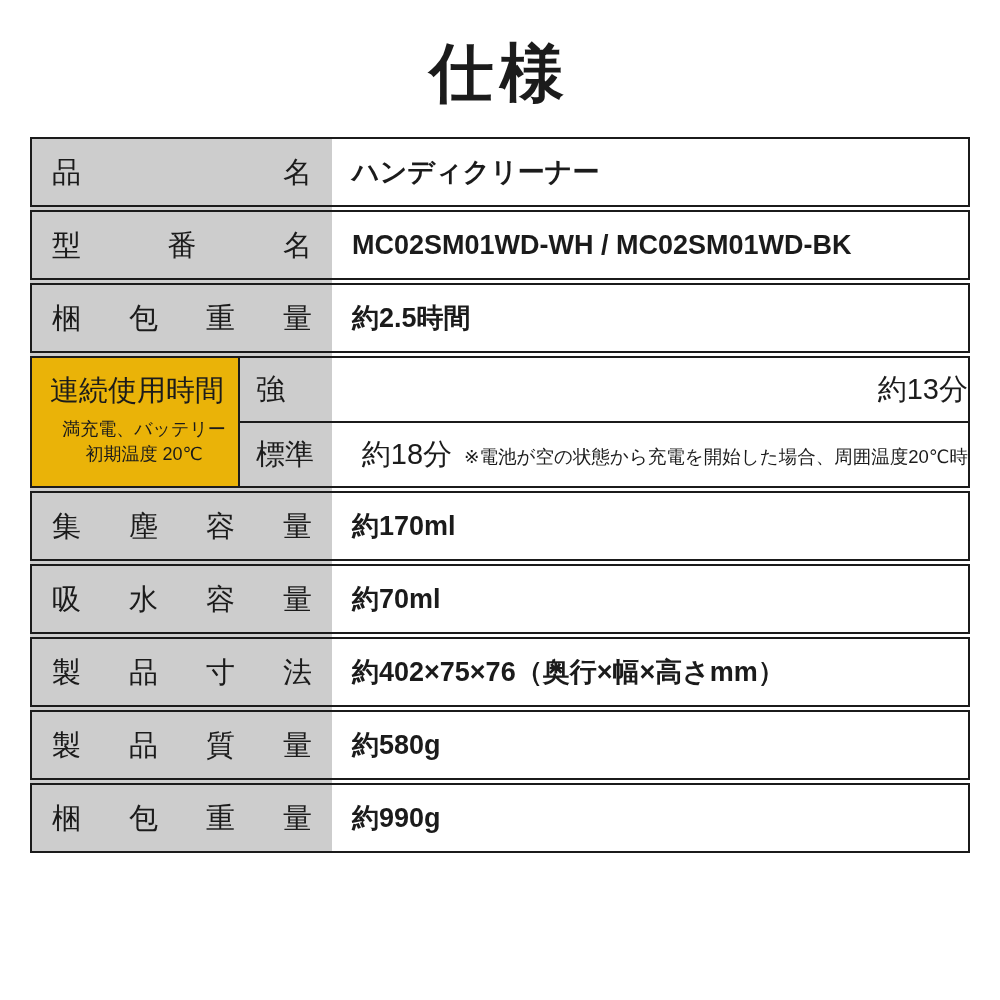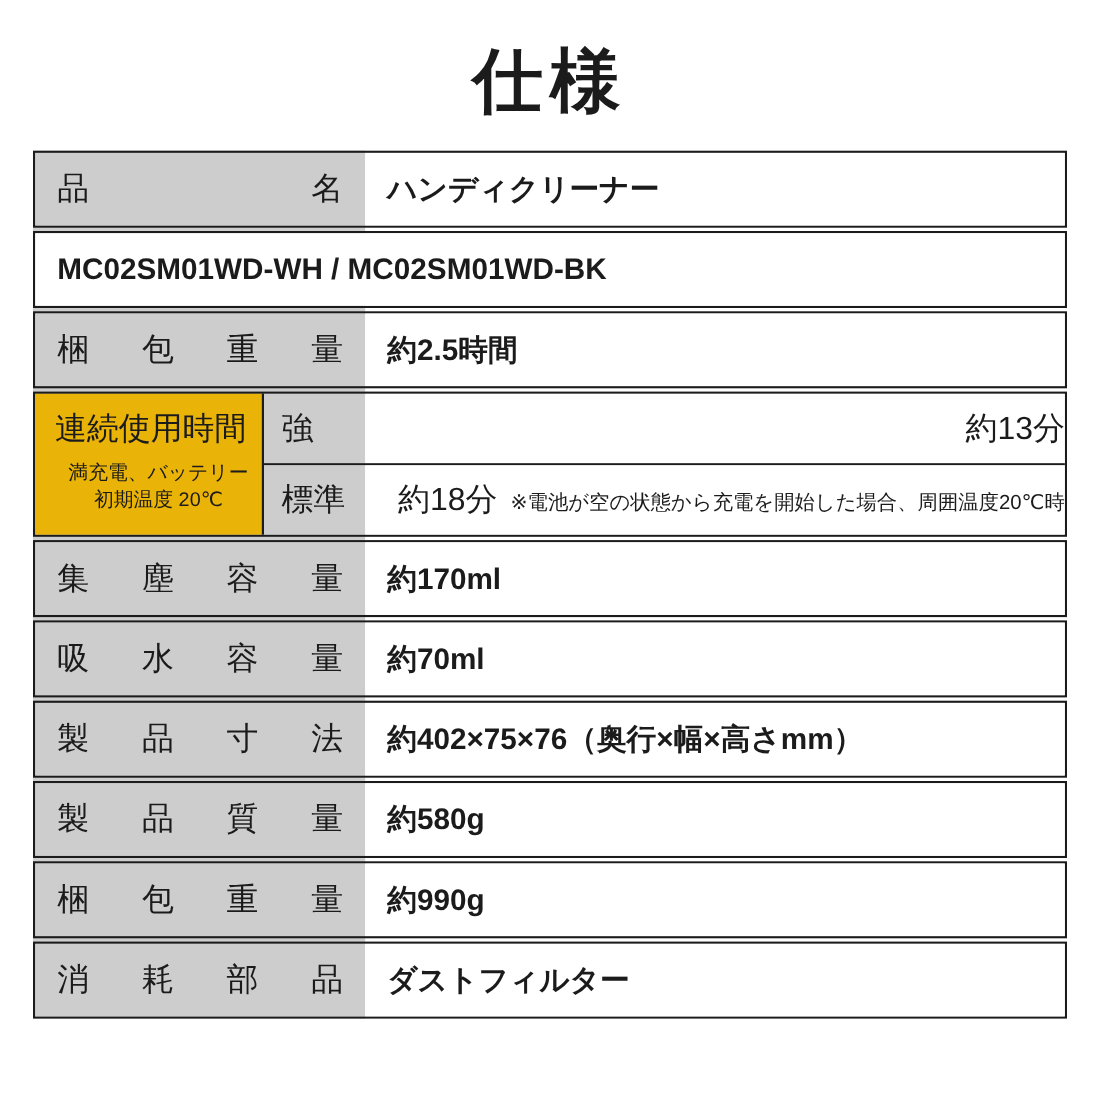--- a/index.html
+++ b/index.html
@@ -123,20 +123,21 @@
   <h1 class="title">仕様</h1>
 
   <div class="spec-table">
 
     <div class="row">
       <div class="label-cell">品名</div>
       <div class="value-cell">ハンディクリーナー</div>
     </div>
 
     <div class="row">
+      <div class="label-cell">型番名</div>
       <div class="value-cell">MC02SM01WD-WH / MC02SM01WD-BK</div>
     </div>
 
 
     <div class="row">
       <div class="label-cell">梱包重量</div>
       <div class="value-cell">約2.5時間</div>
     </div>
 
     <div class="row usage">
@@ -180,19 +181,15 @@
     <div class="row">
       <div class="label-cell">製品質量</div>
       <div class="value-cell">約580g</div>
     </div>
 
     <div class="row">
       <div class="label-cell">梱包重量</div>
       <div class="value-cell">約990g</div>
     </div>
 
-    <div class="row">
-      <div class="label-cell">消耗部品</div>
-      <div class="value-cell">ダストフィルター</div>
-    </div>
 
   </div>
 </div>
 
 </body></html>

